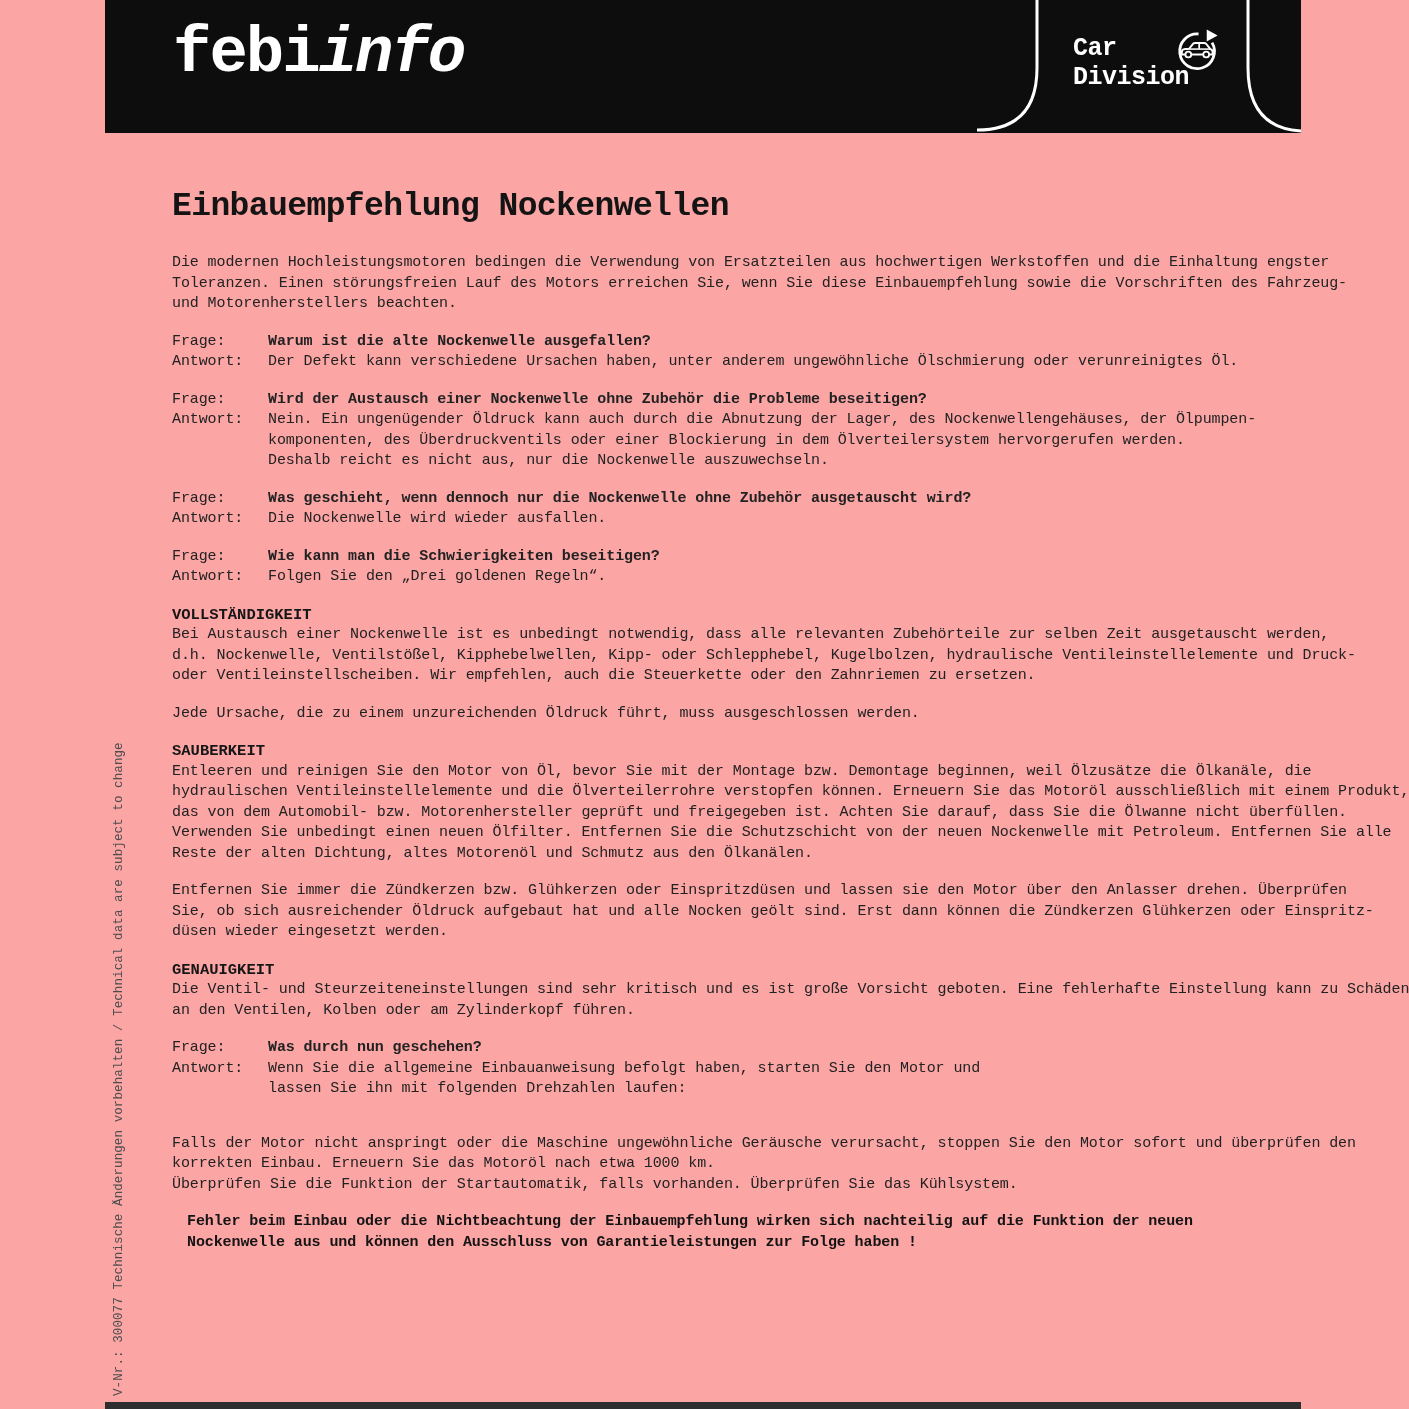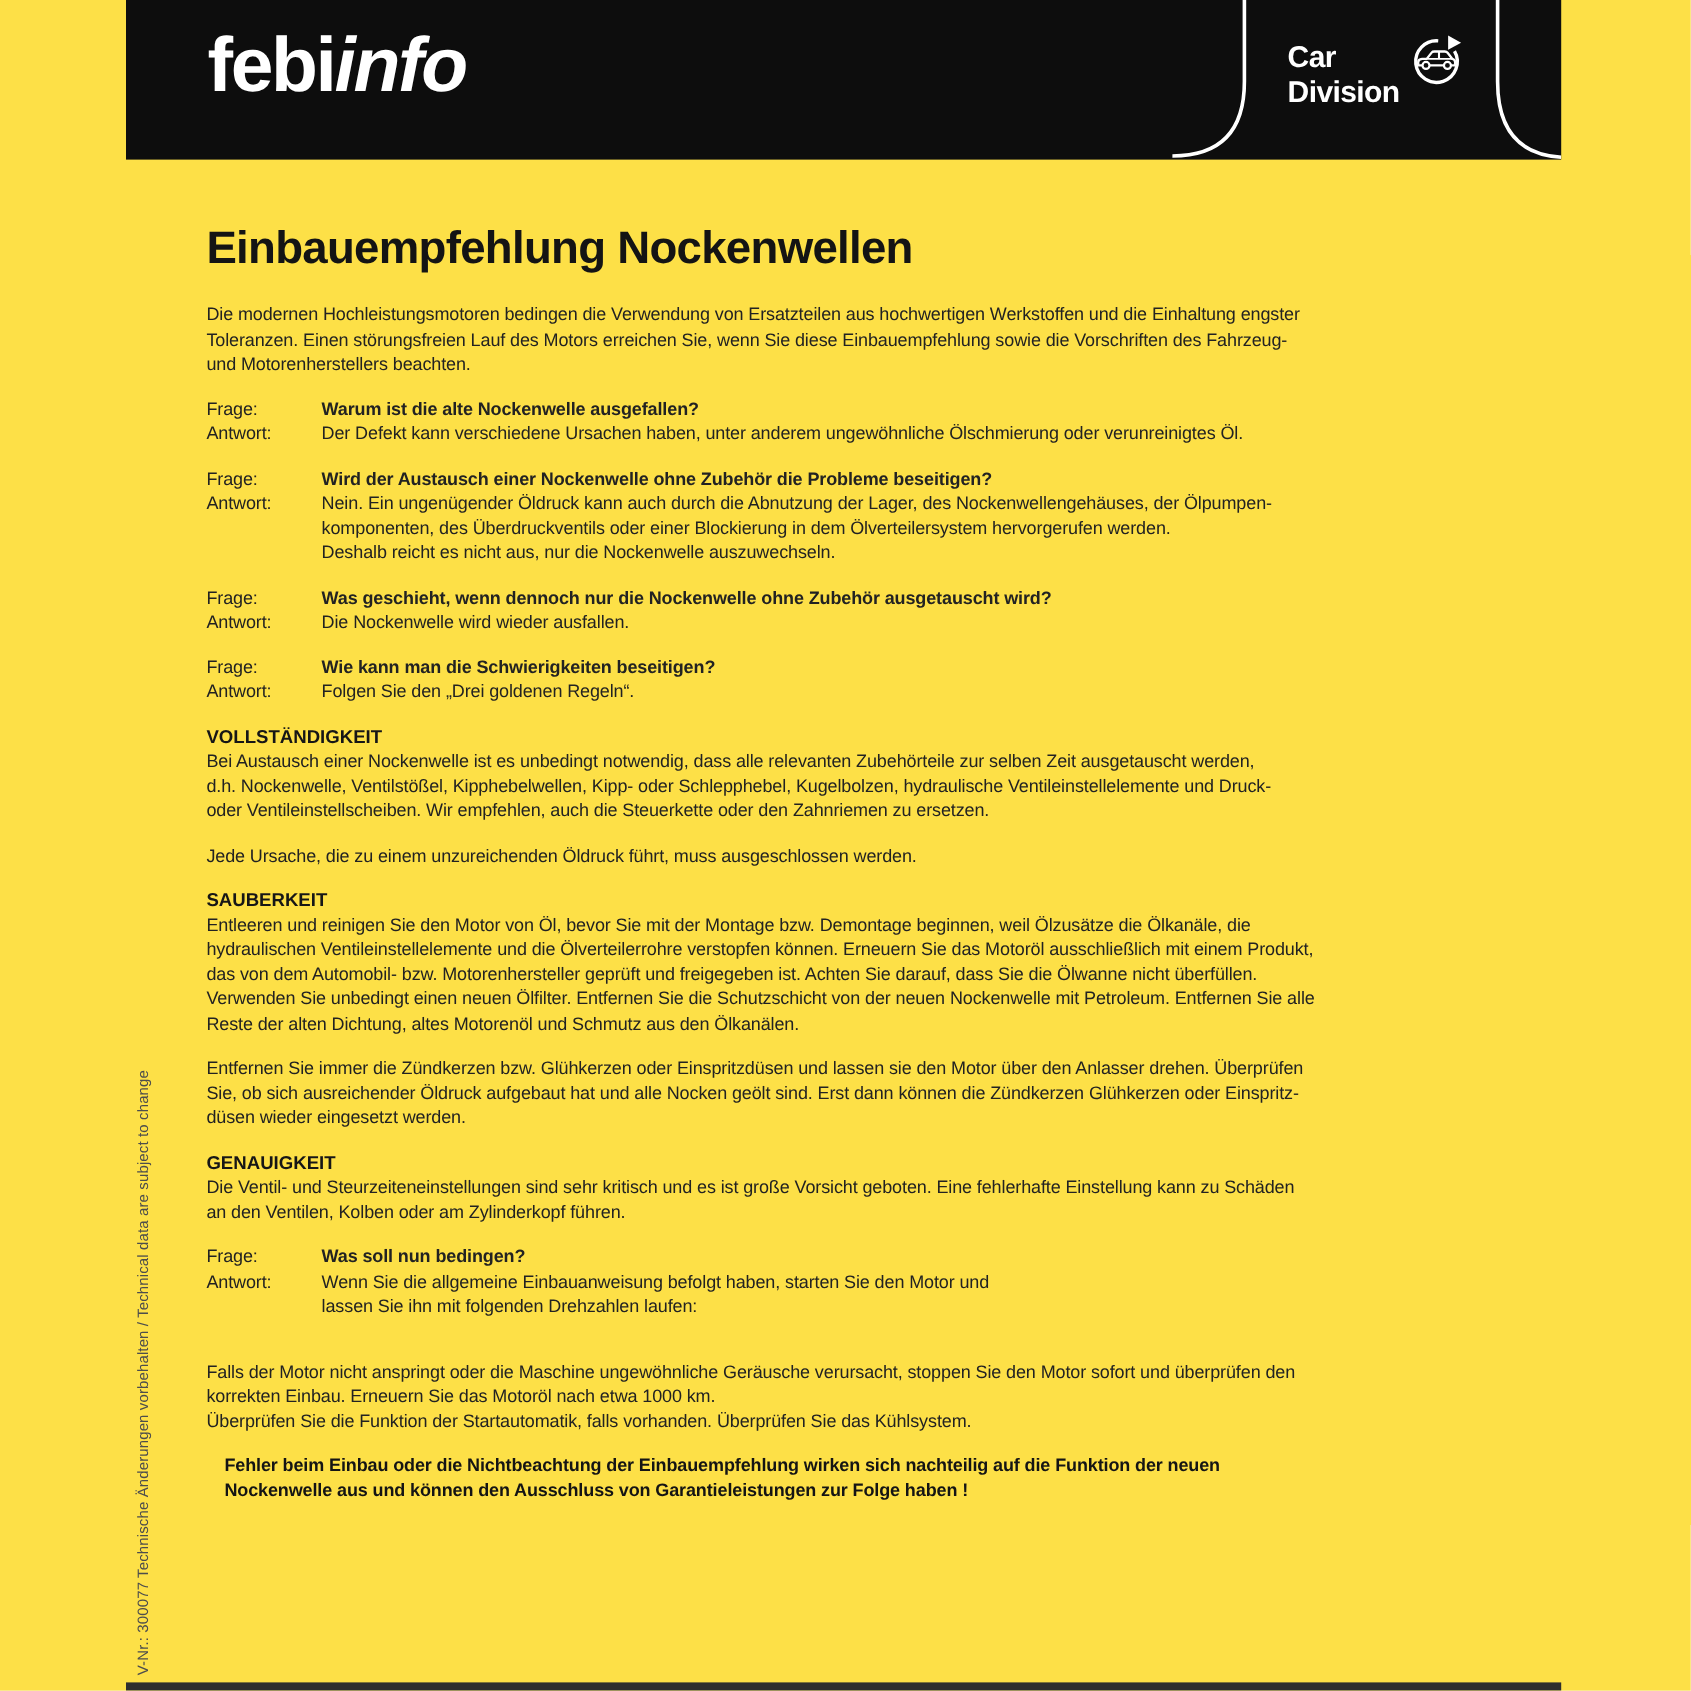--- a/index.html
+++ b/index.html
@@ -1,32 +1,32 @@
 <!DOCTYPE html>
 <html><head>
 <meta charset="utf-8">
 <style>
   html,body{margin:0;padding:0;background:#f7f7f7;}
-  .page{position:relative;width:1409px;height:1409px;background:#fde047;overflow:hidden;
-        font-family:Liberation Sans, sans-serif;color:#222;}
+  .page{position:relative;width:1409px;height:1409px;background:#fca5a5;overflow:hidden;
+        font-family:Liberation Mono, monospace;color:#222;}
   
   .header{position:absolute;left:105px;top:0;width:1196px;height:133px;background:#0d0d0d;}
   .logo{position:absolute;left:68px;top:22px;font-size:64px;font-weight:700;color:#fff;letter-spacing:-2px;line-height:1;}
   .logo .info{font-style:italic;}
   .tab-curves{position:absolute;left:0;top:0;width:1196px;height:133px;}
   .division-text{position:absolute;left:968px;top:34px;color:#fff;font-size:25px;font-weight:700;line-height:29px;letter-spacing:-0.5px;}
   .car-icon{position:absolute;left:1066px;top:22px;width:52px;height:52px;}
   
   .footer-bar{position:absolute;left:105px;top:1402px;width:1196px;height:7px;background:#2e2e2e;}
   
   .sidebar-note{position:absolute;left:127px;top:1381px;height:15px;white-space:nowrap;
         transform:rotate(-90deg);transform-origin:0 100%;font-size:12.5px;color:#4d4d4d;letter-spacing:0.1px;}
   
   .content{position:absolute;left:172px;top:188px;width:1130px;font-size:15px;line-height:20.5px;letter-spacing:-0.1px;}
-  .title{margin:0 0 27px 0;font-size:38px;line-height:38px;font-weight:700;color:#141414;letter-spacing:-0.6px;}
+  .title{margin:0 0 27px 0;font-size:33px;line-height:38px;font-weight:700;color:#141414;letter-spacing:-0.6px;}
   .pre{white-space:pre;}
   .para{margin:0 0 17px 0;}
   .heading{margin:0;font-size:15.5px;font-weight:700;color:#161616;letter-spacing:0;}
   .qa{display:grid;grid-template-columns:96px 1fr;margin:0 0 17px 0;}
   .qa .q{font-weight:700;}
   .rpm-gap{height:17px;grid-column:1 / 3;}
   .rpm-list div{white-space:pre;}
   .closing-bold{margin:15px;font-weight:700;color:#141414;}
 </style>
 </head>
@@ -119,21 +119,21 @@
     </section>
 
     <section>
       <h2 class="heading">GENAUIGKEIT</h2>
       <p class="para pre">Die Ventil- und Steurzeiteneinstellungen sind sehr kritisch und es ist große Vorsicht geboten. Eine fehlerhafte Einstellung kann zu Schäden
 an den Ventilen, Kolben oder am Zylinderkopf führen.</p>
     </section>
 
     <div class="qa">
       <div>Frage:</div>
-      <div class="q pre">Was soll nun bedingen?</div>
+      <div class="q pre">Was durch nun geschehen?</div>
       <div>Antwort:</div>
       <div class="pre">Wenn Sie die allgemeine Einbauanweisung befolgt haben, starten Sie den Motor und
 lassen Sie ihn mit folgenden Drehzahlen laufen:</div>
       <div class="rpm-gap"></div>
       <div></div>
     </div>
 
     <p class="para pre">Falls der Motor nicht anspringt oder die Maschine ungewöhnliche Geräusche verursacht, stoppen Sie den Motor sofort und überprüfen den
 korrekten Einbau. Erneuern Sie das Motoröl nach etwa 1000 km.
 Überprüfen Sie die Funktion der Startautomatik, falls vorhanden. Überprüfen Sie das Kühlsystem.</p>

